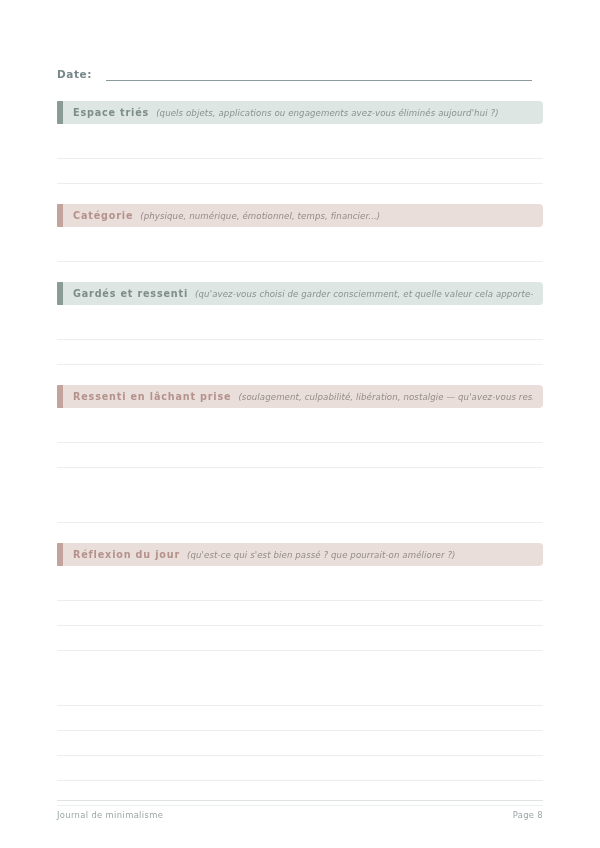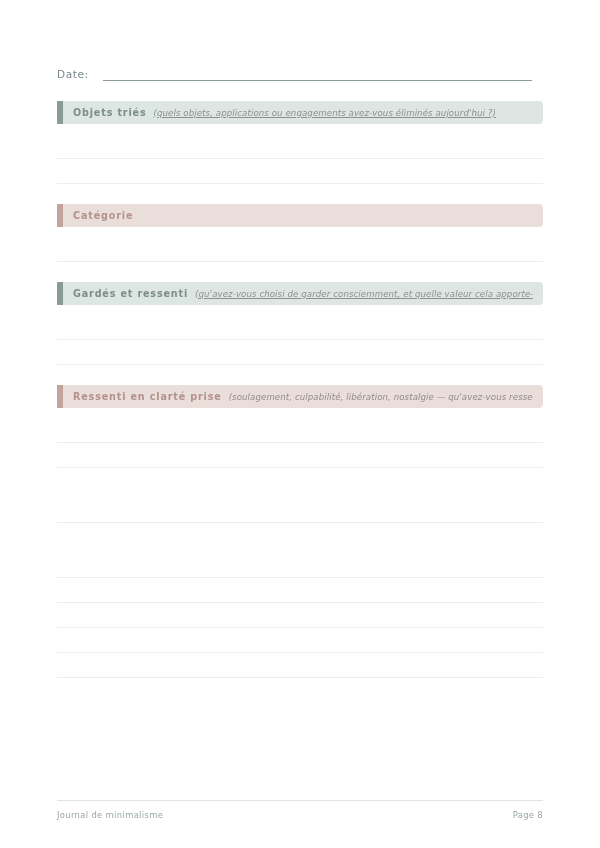--- a/index.html
+++ b/index.html
@@ -27,21 +27,21 @@
 
   
   .date-row {
     display: flex;
     align-items: flex-end;
     padding-top: 59px;
     height: 22px;
   }
   .date-label {
     font-size: 10.5px;
-    font-weight: normal;
+    font-weight: bold;
     letter-spacing: 0.6px;
     color: #78878a;
     white-space: nowrap;
     padding-bottom: 1px;
   }
   .date-line {
     flex: 1;
     margin-left: 14px;
     margin-right: 11px;
     border-bottom: 1.2px solid #8b9a9d;
@@ -91,21 +91,21 @@
     text-overflow: clip;
     white-space: nowrap;
     flex: 1 1 auto;
     min-width: 0;
   }
 
   
   .theme-green .section-header { background: #dde6e2; }
   .theme-green .accent { background: #8a9a95; }
   .theme-green .section-title { color: #7d8d88; }
-  .theme-green .section-hint { color: #8b918e; text-decoration: underline; }
+  .theme-green .section-hint { color: #8b918e; }
 
   
   .theme-pink .section-header { background: #eadedb; }
   .theme-pink .accent { background: #c3a49d; }
   .theme-pink .section-title { color: #b4928c; }
   .theme-pink .section-hint { color: #938c8a; }
 
   
   .lines {
     padding-top: 10px;
@@ -145,33 +145,34 @@
 
   <div class="date-row">
     <span class="date-label">Date:</span>
     <span class="date-line"></span>
   </div>
 
   <div class="sections">
       <div class="section theme-green">
         <div class="section-header">
           <span class="accent"></span>
-          <span class="section-title">Objets triés</span>
+          <span class="section-title">Espace triés</span>
           <span class="section-hint">(quels objets, applications ou engagements avez-vous éliminés aujourd'hui ?)</span>
         </div>
         <div class="lines">
           <div class="write-line"></div>
           <div class="write-line"></div>
         </div>
         <div class="section-gap"></div>
       </div>
       <div class="section theme-pink">
         <div class="section-header">
           <span class="accent"></span>
           <span class="section-title">Catégorie</span>
+          <span class="section-hint">(physique, numérique, émotionnel, temps, financier...)</span>
         </div>
         <div class="lines">
           <div class="write-line"></div>
         </div>
         <div class="section-gap"></div>
       </div>
       <div class="section theme-green">
         <div class="section-header">
           <span class="accent"></span>
           <span class="section-title">Gardés et ressenti</span>
@@ -179,31 +180,44 @@
         </div>
         <div class="lines">
           <div class="write-line"></div>
           <div class="write-line"></div>
         </div>
         <div class="section-gap"></div>
       </div>
       <div class="section theme-pink">
         <div class="section-header">
           <span class="accent"></span>
-          <span class="section-title">Ressenti en clarté prise</span>
+          <span class="section-title">Ressenti en lâchant prise</span>
           <span class="section-hint">(soulagement, culpabilité, libération, nostalgie — qu'avez-vous ressenti en lâ...</span>
         </div>
         <div class="lines">
           <div class="write-line"></div>
           <div class="write-line"></div>
         </div>
         <div class="section-gap"></div>
       </div>
       <div class="section theme-green">
         <div class="lines">
+          <div class="write-line"></div>
+        </div>
+        <div class="section-gap"></div>
+      </div>
+      <div class="section theme-pink">
+        <div class="section-header">
+          <span class="accent"></span>
+          <span class="section-title">Réflexion du jour</span>
+          <span class="section-hint">(qu'est-ce qui s'est bien passé ? que pourrait-on améliorer ?)</span>
+        </div>
+        <div class="lines">
+          <div class="write-line"></div>
+          <div class="write-line"></div>
           <div class="write-line"></div>
         </div>
         <div class="section-gap"></div>
       </div>
       <div class="section theme-green">
         <div class="lines">
           <div class="write-line"></div>
           <div class="write-line"></div>
           <div class="write-line"></div>
           <div class="write-line"></div>

